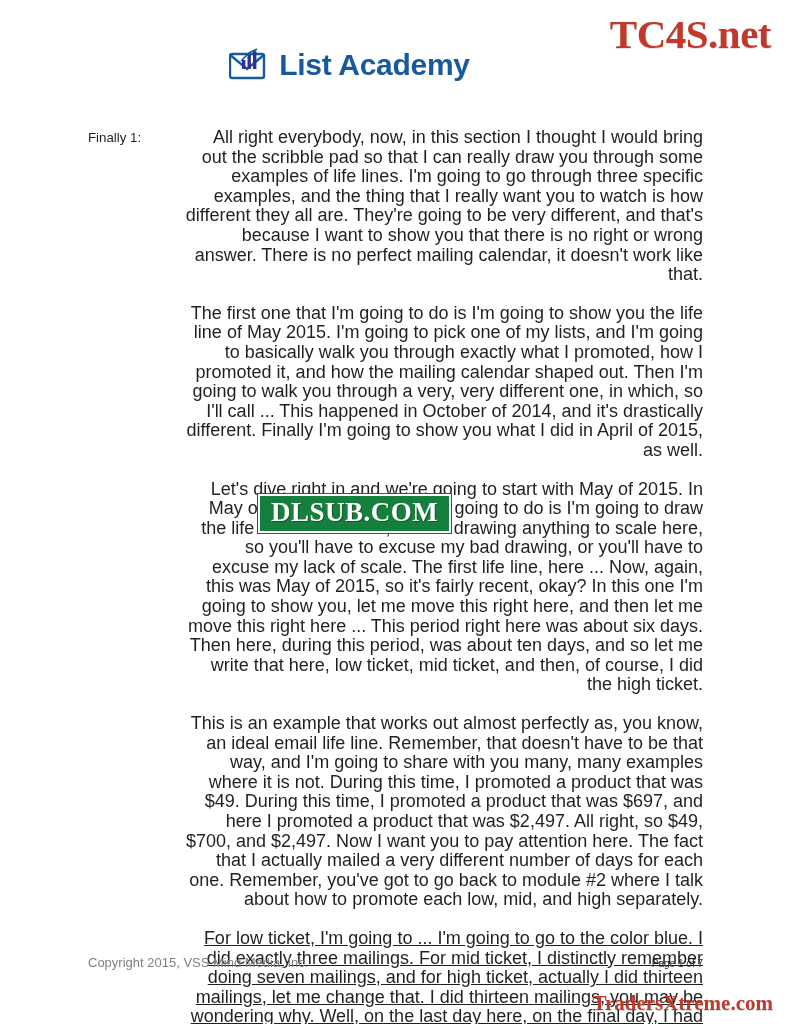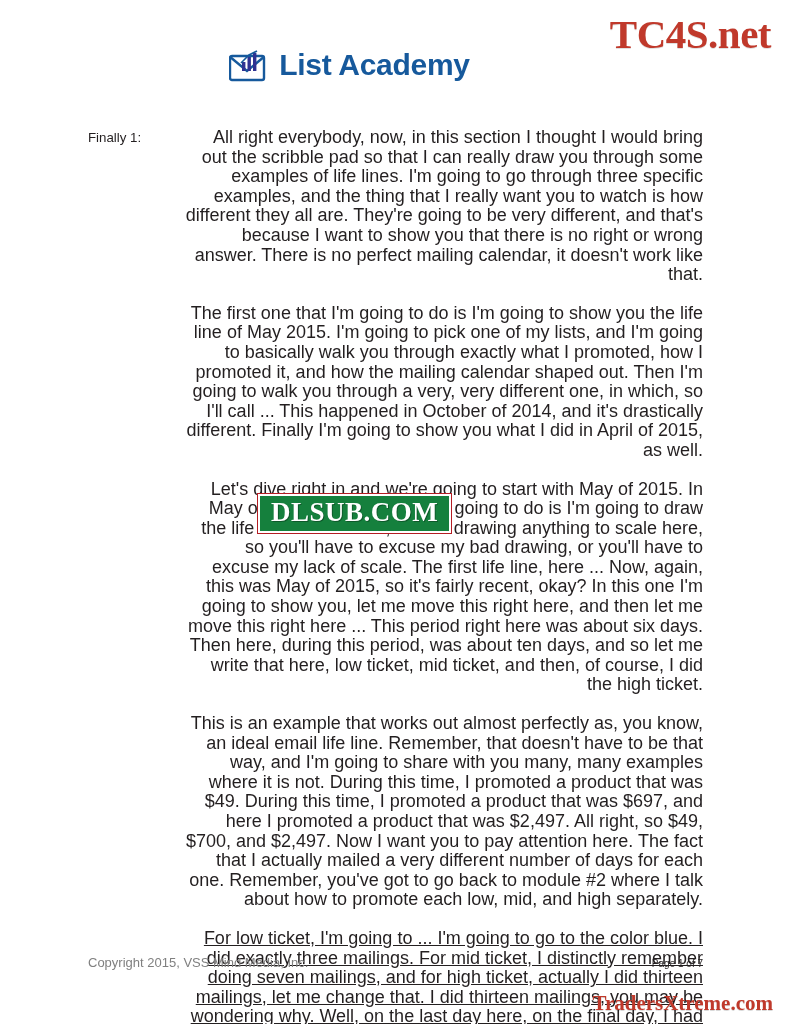--- a/index.html
+++ b/index.html
@@ -35,21 +35,21 @@
     text-shadow: 0 1px 0 rgba(0,0,0,0.12);
   }
 
   
   .logo-wrap {
     position: absolute;
     top: 48px;
     left: 0;
     width: 699px;
     display: flex;
-    align-items: flex-end;
+    align-items: flex-start;
     justify-content: center;
     gap: 10px;
   }
   .logo-mark {
     width: 40px;
     height: 32px;
     position: relative;
     display: inline-block;
   }
   .logo-text {

